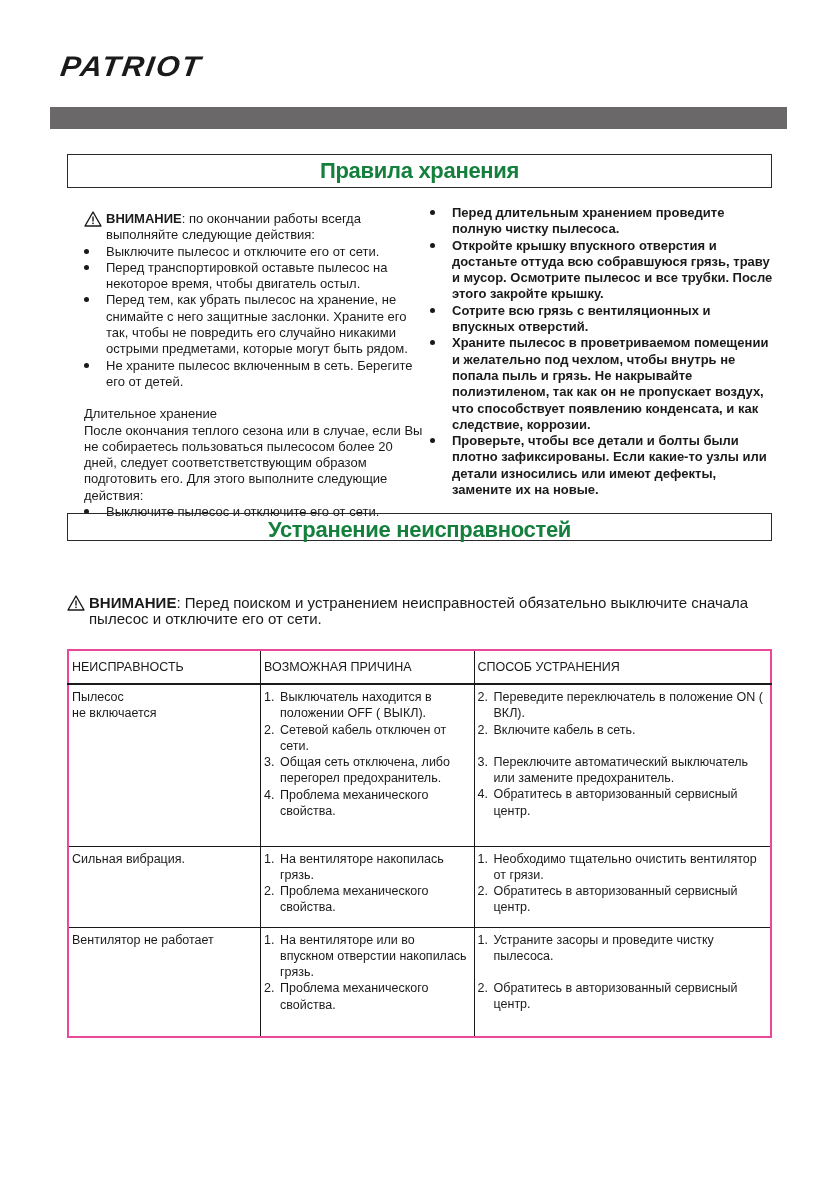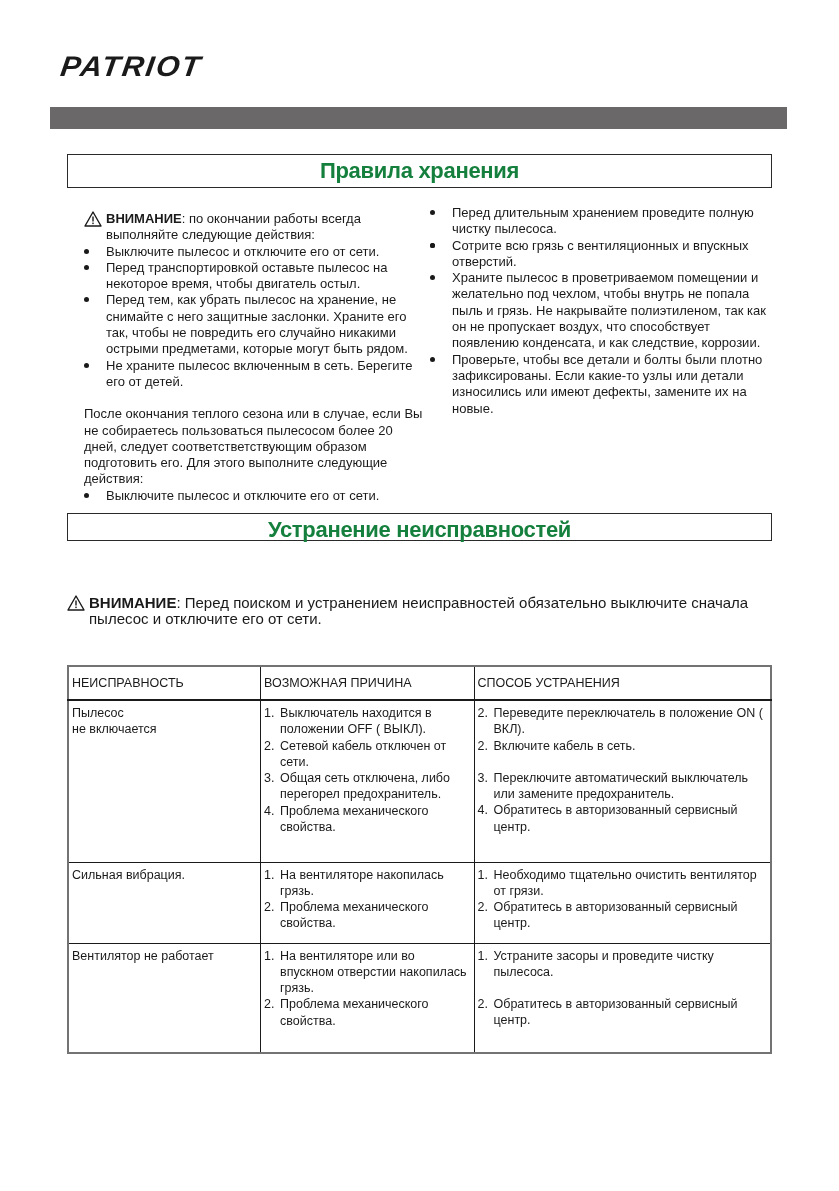--- a/index.html
+++ b/index.html
@@ -44,21 +44,21 @@
     }
     .title-storage { top: 154px; height: 34px; line-height: 31px; }
     .title-trouble { top: 513px; height: 28px; line-height: 31px; }
 
     .col {
       position: absolute;
       font-size: 13px;
       line-height: 16.3px;
     }
     .col-left { left: 84px; top: 211px; width: 345px; }
-    .col-right { left: 430px; top: 205px; width: 345px; }
+    .col-right { left: 430px; top: 205px; width: 345px; font-weight: bold; }
 
     .warn-line { position: relative; padding-left: 22px; }
     .warn-icon {
       position: absolute; left: 0; top: 0;
       width: 18px; height: 16px;
     }
     .warn-bold { font-weight: bold; }
     .bullets { list-style: none; }
     .bullets li { position: relative; padding-left: 22px; }
     .bullets li .dot {
@@ -87,21 +87,21 @@
       vertical-align: top;
       text-align: left;
       font-weight: normal;
       padding: 4px 3px 6px 3px;
     }
     table.trouble th { height: 34px; vertical-align: middle; padding: 4px 3px; font-size: 12.5px; }
     table.trouble tr.head { border-bottom: 2.5px solid #1a1a1a; }
     table.trouble td.c1 { width: 193px; }
     table.trouble td.c2 { width: 214px; }
     table.trouble td.c3 { width: 298px; }
-    table.trouble { border: 2px solid #737373; margin-top: 16px; }
+    table.trouble { border: 2px solid #ec4899; }
     .num-list { list-style: none; }
     .num-list li { position: relative; padding-left: 16px; }
     .num-list li .n { position: absolute; left: 0; top: 0; }
     .num-list li.spaced { margin-top: 16px; }
     .row1 td { height: 162px; }
     .row2 td { height: 81px; }
     .row3 td { height: 110px; }
   </style>
 </head>
 <body>
@@ -120,30 +120,31 @@
     </svg>
     <span class="warn-bold">ВНИМАНИЕ</span><span>: по окончании работы всегда выполняйте следующие действия:</span>
   </div>
   <ul class="bullets">
     <li><span class="dot"></span><span>Выключите пылесос и отключите его от сети.</span></li>
     <li><span class="dot"></span><span>Перед транспортировкой оставьте пылесос на некоторое время, чтобы двигатель остыл.</span></li>
     <li><span class="dot"></span><span>Перед тем, как убрать пылесос на хранение, не снимайте с него защитные заслонки. Храните его так, чтобы не повредить его случайно никакими острыми предметами, которые могут быть рядом.</span></li>
     <li><span class="dot"></span><span>Не храните пылесос включенным в сеть. Берегите его от детей.</span></li>
   </ul>
   <div class="gap"></div>
+  <div>Длительное хранение</div>
   <div>После окончания теплого сезона или в случае, если Вы не собираетесь пользоваться пылесосом более 20 дней, следует соответстветствующим образом подготовить его. Для этого выполните следующие действия:</div>
   <ul class="bullets">
     <li><span class="dot"></span><span>Выключите пылесос и отключите его от сети.</span></li>
   </ul>
 </div>
 
 <div class="col col-right">
   <ul class="bullets">
     <li><span class="dot"></span><span>Перед длительным хранением проведите полную чистку пылесоса.</span></li>
-    <li><span class="dot"></span></li>
+    <li><span class="dot"></span><span>Откройте крышку впускного отверстия и достаньте оттуда всю собравшуюся грязь, траву и мусор. Осмотрите пылесос и все трубки. После этого закройте крышку.</span></li>
     <li><span class="dot"></span><span>Сотрите всю грязь с вентиляционных и впускных отверстий.</span></li>
     <li><span class="dot"></span><span>Храните пылесос в проветриваемом помещении и желательно под чехлом, чтобы внутрь не попала пыль и грязь. Не накрывайте полиэтиленом, так как он не пропускает воздух, что способствует появлению конденсата, и как следствие, коррозии.</span></li>
     <li><span class="dot"></span><span>Проверьте, чтобы все детали и болты были плотно зафиксированы. Если какие-то узлы или детали износились или имеют дефекты, замените их на новые.</span></li>
   </ul>
 </div>
 
 <div class="section-title title-trouble">Устранение неисправностей</div>
 
 <div class="warn2 warn-line">
   <svg class="warn-icon" viewBox="0 0 18 16">

